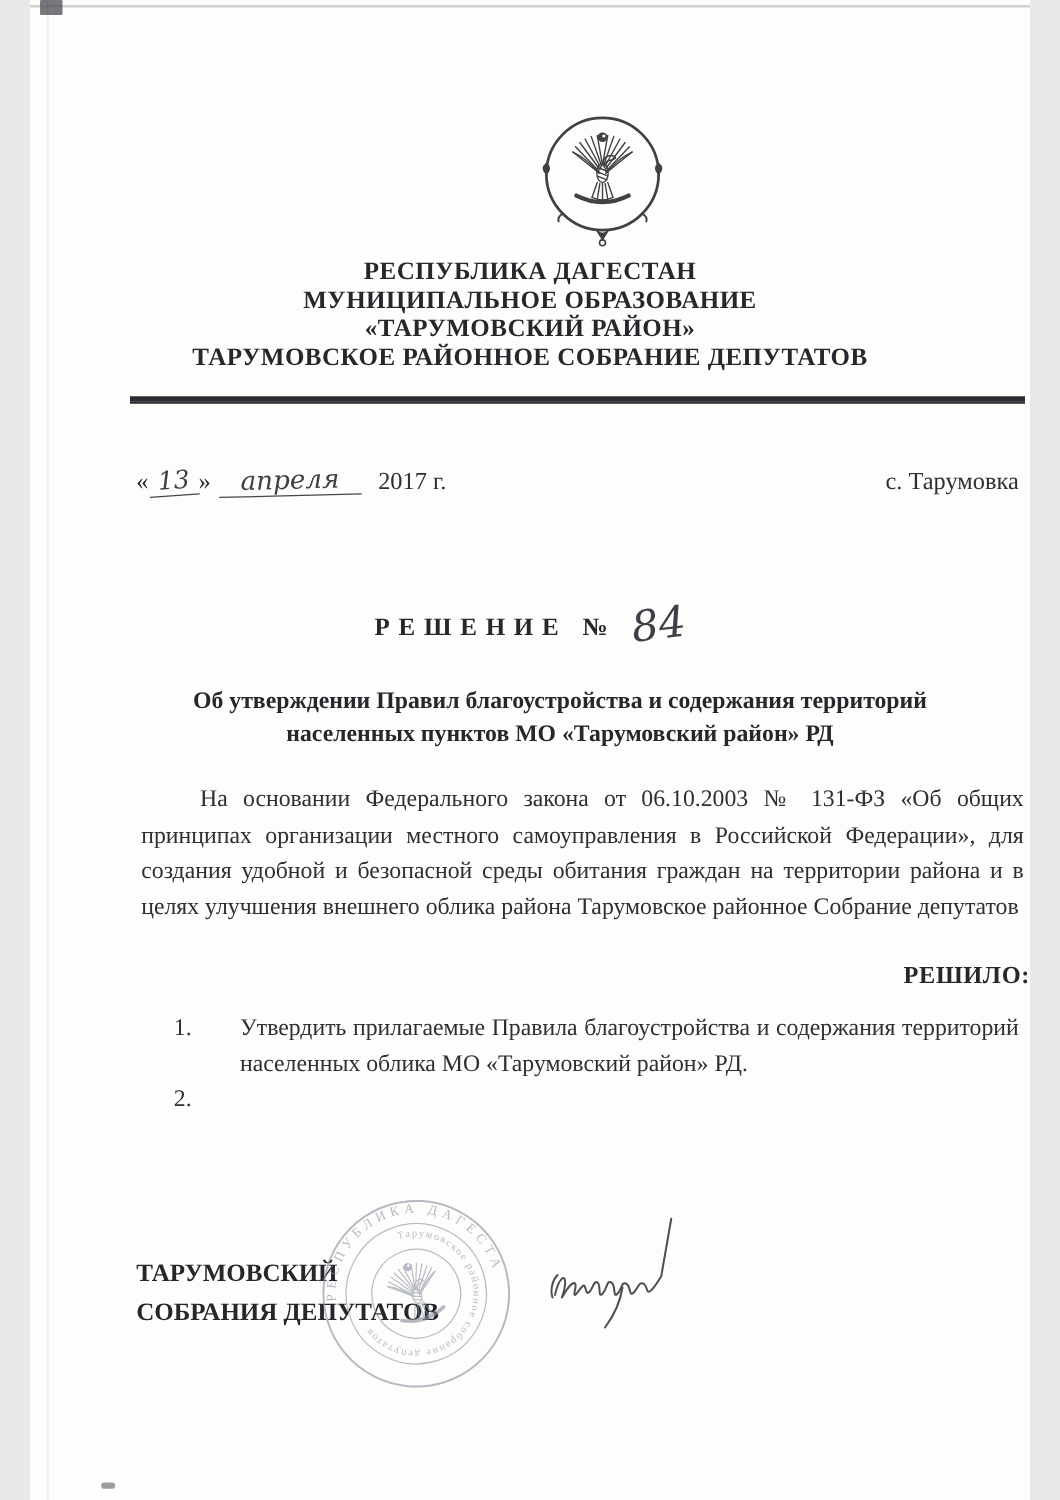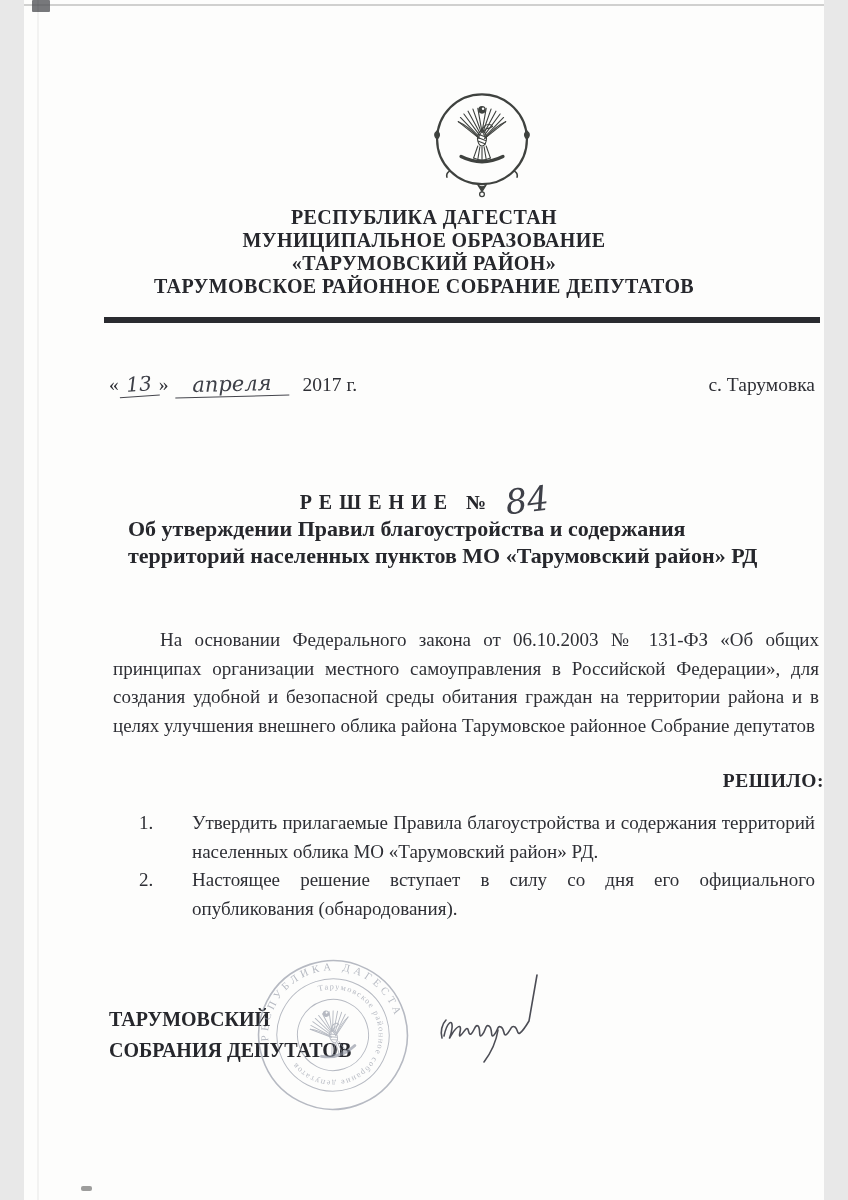--- a/index.html
+++ b/index.html
@@ -43,22 +43,22 @@
     border-bottom:1.5px solid #45464d;transform:rotate(-4deg);}
   .hand-month{display:inline-block;min-width:114px;text-align:center;font-size:21px;
     border-bottom:1.5px solid #45464d;transform:rotate(-1.5deg);margin:0 10px 0 6px;}
   .date-year{margin-left:4px;text-align:right;}
 
   .decision-line{position:absolute;top:482px;left:0;width:100%;text-align:center;white-space:nowrap;}
   .decision-label{font-size:20px;font-weight:600;letter-spacing:7px;color:var(--ink-strong);}
   .decision-number{display:inline-block;font-size:34px;line-height:30px;margin-left:8px;
     transform:rotate(-7deg) translateY(3px);}
 
-  .doc-title{position:absolute;top:515px;left:104px;width:640px;
-    font-weight:bold;font-size:22px;line-height:27px;color:var(--ink-strong);}
+  .doc-title{position:absolute;top:547px;left:104px;width:640px;text-align:center;
+    font-weight:bold;font-size:19px;line-height:27px;color:var(--ink-strong);}
 
   .body-par{position:absolute;top:626px;left:89px;width:706px;
     font-size:19px;line-height:28.6px;text-align:justify;text-indent:47px;}
 
   .resolved{position:absolute;top:770px;left:0;width:100%;text-align:right;
     font-weight:bold;font-size:19.5px;color:var(--ink-strong);letter-spacing:.5px;}
 
   .resolutions{position:absolute;top:809px;left:85px;width:706px;list-style:none;}
   .resolutions li{display:grid;grid-template-columns:83px 1fr;font-size:19px;line-height:28.6px;}
   .li-num{padding-left:30px;}
@@ -157,21 +157,20 @@
 
   <div class="resolved">РЕШИЛО:</div>
 
   <ol class="resolutions">
     <li>
       <span class="li-num">1.</span>
       <span class="li-text">Утвердить прилагаемые Правила благоустройства и содержания территорий населенных облика МО «Тарумовский район» РД.</span>
     </li>
     <li>
       <span class="li-num">2.</span>
-      <span class="li-text">Настоящее решение вступает в силу со дня его официального опубликования (обнародования).</span>
     </li>
   </ol>
 
   <div class="sig-role">
     <div>ТАРУМОВСКИЙ</div>
     <div>СОБРАНИЯ ДЕПУТАТОВ</div>
   </div>
 
   <div class="stamp">
     <svg viewBox="0 0 200 200" aria-hidden="true">

